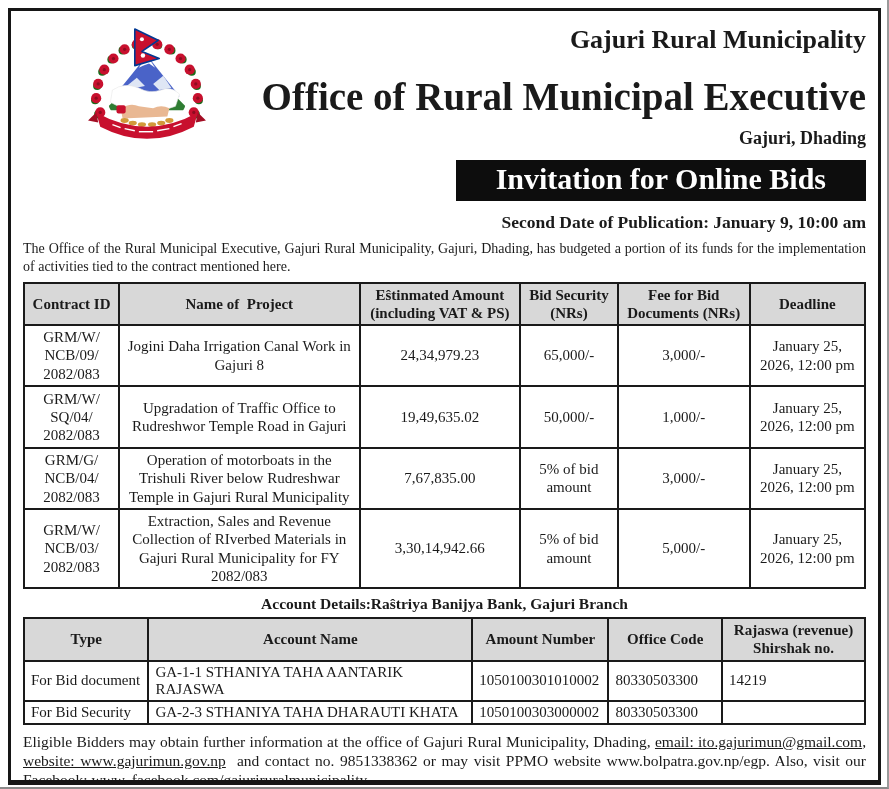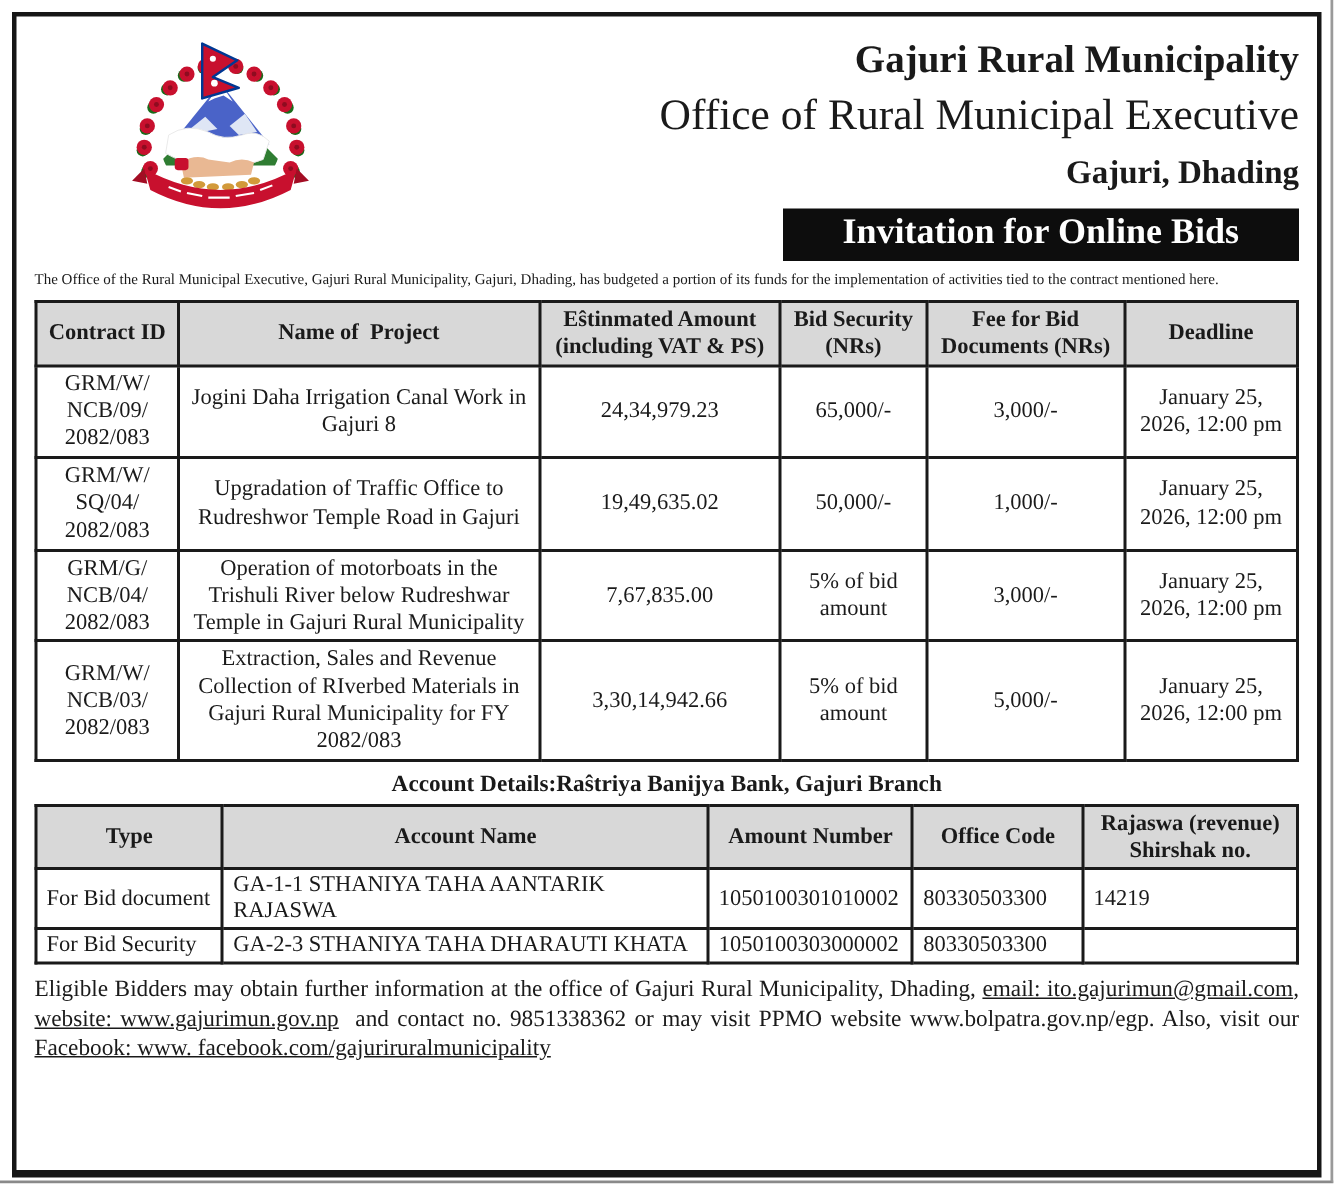--- a/index.html
+++ b/index.html
@@ -21,31 +21,31 @@
     border: 3px solid #161616;
     border-bottom-width: 5px;
     background: #ffffff;
     padding: 8px 12px 2px 12px;
     overflow: hidden;
   }
   
   .header { position: relative; text-align: right; }
   .logo { position: absolute; left: 62px; top: 2px; width: 124px; height: 122px; }
   .org-name   { font-size: 26px; font-weight: bold; margin-top: 6px; line-height: 1.15; }
-  .office-name{ font-size: 29px; font-weight: normal; margin-top: 6px; line-height: 1.15; }
-  .location   { font-size: 22px; font-weight: bold; margin-top: 8px; }
+  .office-name{ font-size: 39px; font-weight: bold; margin-top: 20px; line-height: 1.15; }
+  .location   { font-size: 18px; font-weight: bold; margin-top: 8px; }
   .banner {
     display: inline-block;
     background: #0d0d0d; color: #ffffff;
-    font-size: 24px; font-weight: bold;
+    font-size: 30px; font-weight: bold;
     padding: 4px 40px 7px 40px;
     margin-top: 11px; line-height: 1;
   }
   .pub-line { font-size: 17.5px; font-weight: bold; margin-top: 11px; }
-  .intro { font-size: 10px; text-align: justify; margin-top: 7px; line-height: 1.28; }
+  .intro { font-size: 14px; text-align: justify; margin-top: 7px; line-height: 1.28; }
   
   table { width: 100%; border-collapse: collapse; table-layout: fixed; }
   th, td { border: 2px solid #1a1a1a; font-size: 15px; padding: 2px 4px; }
   th { background: #d8d8d8; font-weight: bold; text-align: center; vertical-align: middle; line-height: 1.22; }
   #bids-table { margin-top: 6px; }
   #bids-table td { text-align: center; vertical-align: middle; line-height: 1.22; }
   #bids-table thead tr { height: 40px; }
   #bids-table tbody tr:nth-child(1) { height: 53px; }
   #bids-table tbody tr:nth-child(2) { height: 62px; }
   #bids-table tbody tr:nth-child(3) { height: 58px; }
@@ -166,20 +166,21 @@
           <line x1="86" y1="98" x2="94" y2="95"></line>
         </g>
       </g>
     </svg>
     <div class="org-name">Gajuri Rural Municipality</div>
     <div class="office-name">Office of Rural Municipal Executive</div>
     <div class="location">Gajuri, Dhading</div>
     <div>
       <div class="banner">Invitation for Online Bids</div>
     </div>
+    <div class="pub-line">Second Date of Publication: January 9, 10:00 am</div>
   </div>
 
   <p class="intro">The Office of the Rural Municipal Executive, Gajuri Rural Municipality, Gajuri, Dhading, has budgeted a portion of its funds for the implementation of activities tied to the contract mentioned here.</p>
 
   <table id="bids-table">
     <colgroup>
       <col class="c1">
         <col class="c2">
         <col class="c3">
         <col class="c4">

